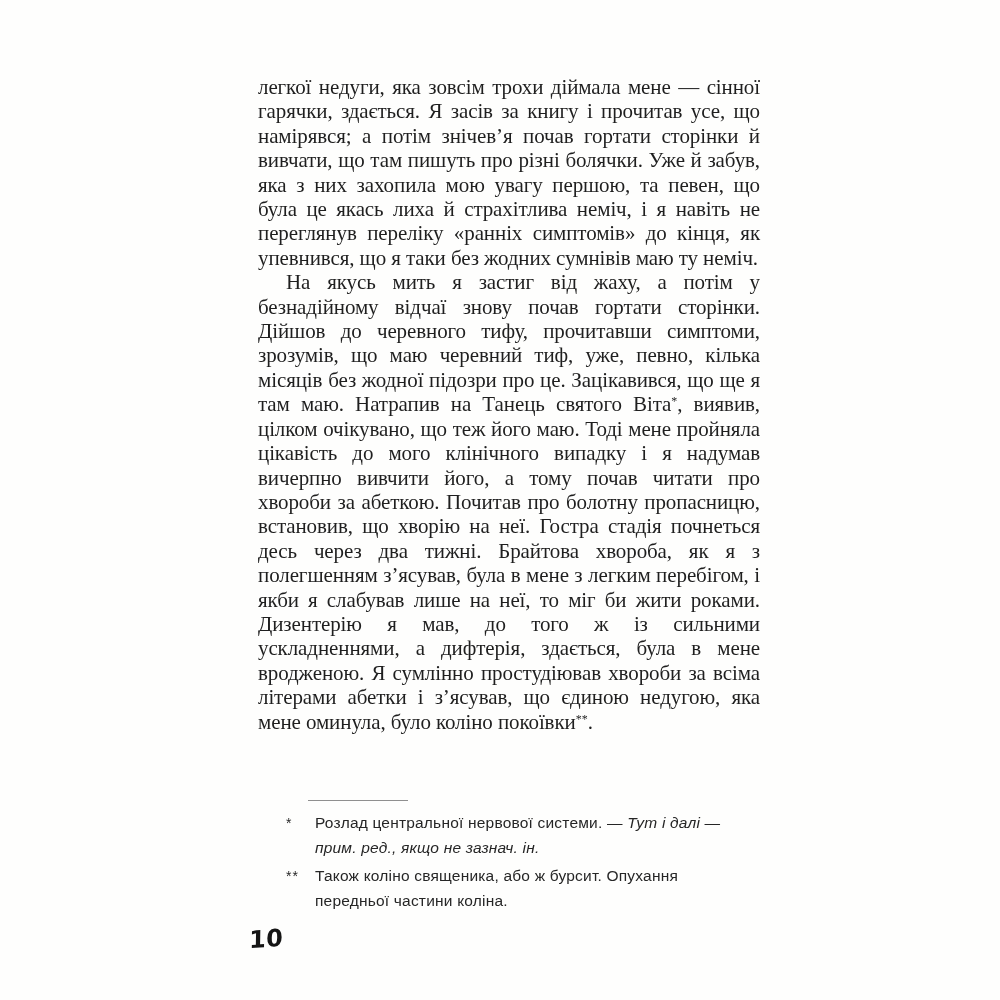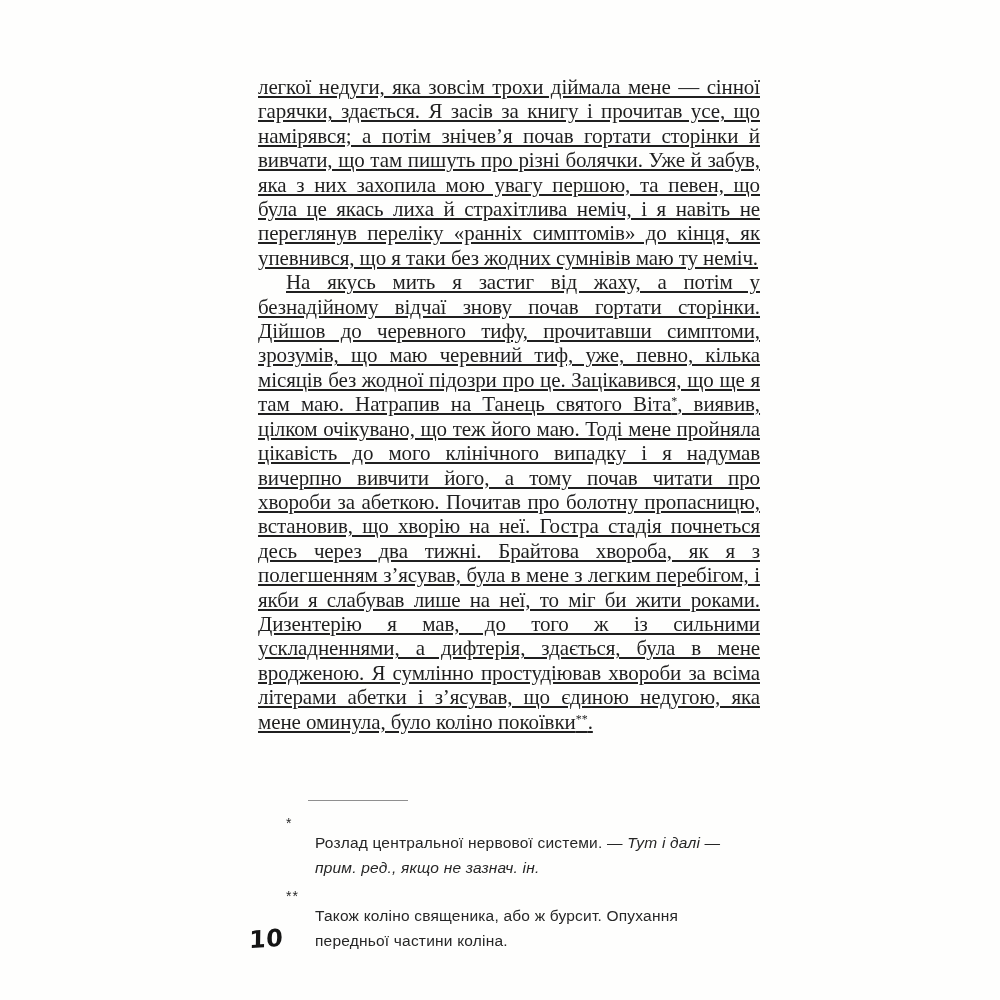--- a/index.html
+++ b/index.html
@@ -23,21 +23,20 @@
     font-size: 21px;
     line-height: 24.4px;
     color: #1f1f1f;
     text-align: justify;
     letter-spacing: -0.1px;
   }
   .para {
     margin: 0;
     padding: 0;
     text-indent: 0;
-    text-decoration: underline;
   }
   .para.indent {
     text-indent: 28px;
   }
   .para sup {
     font-size: 12px;
     line-height: 0;
     vertical-align: 6px;
     letter-spacing: 0;
   }
@@ -65,21 +64,20 @@
   }
   .fn-marker {
     flex: 0 0 29px;
     font-size: 14px;
     letter-spacing: 1px;
     padding-top: 1px;
   }
   .fn-text {
     flex: 1 1 auto;
     padding-right: 12px;
-    margin-top: 20px;
   }
   .fn-text .it {
     font-style: italic;
   }
   .page-number {
     position: absolute;
     left: 249px;
     top: 925px;
     font-family: "DejaVu Sans", sans-serif;
     font-weight: 700;

